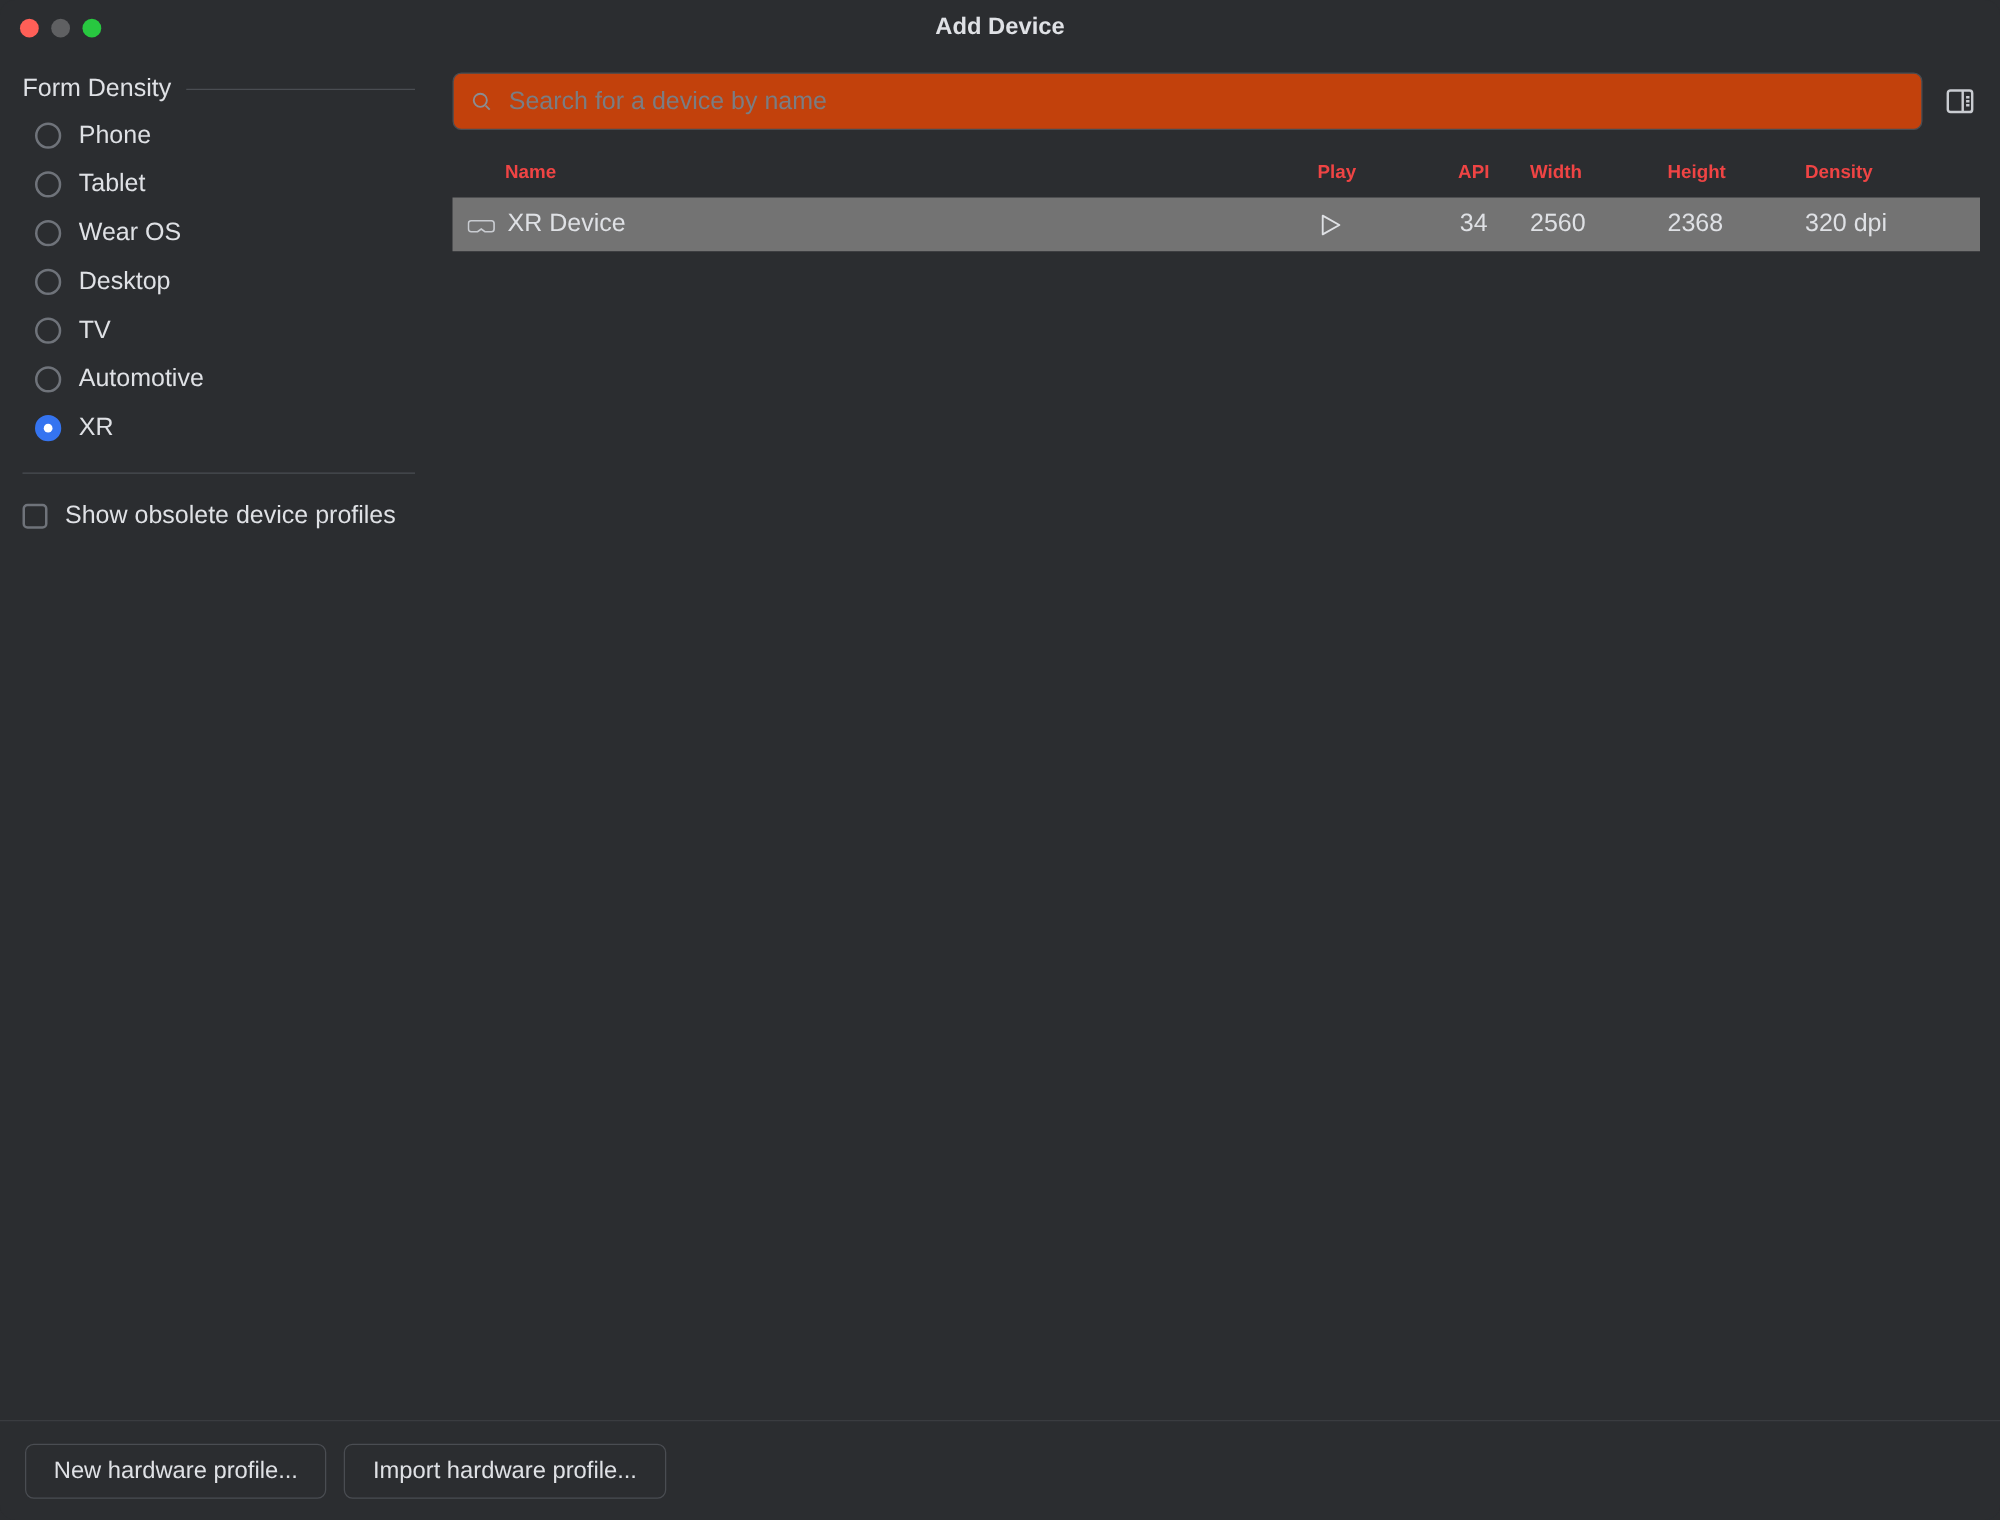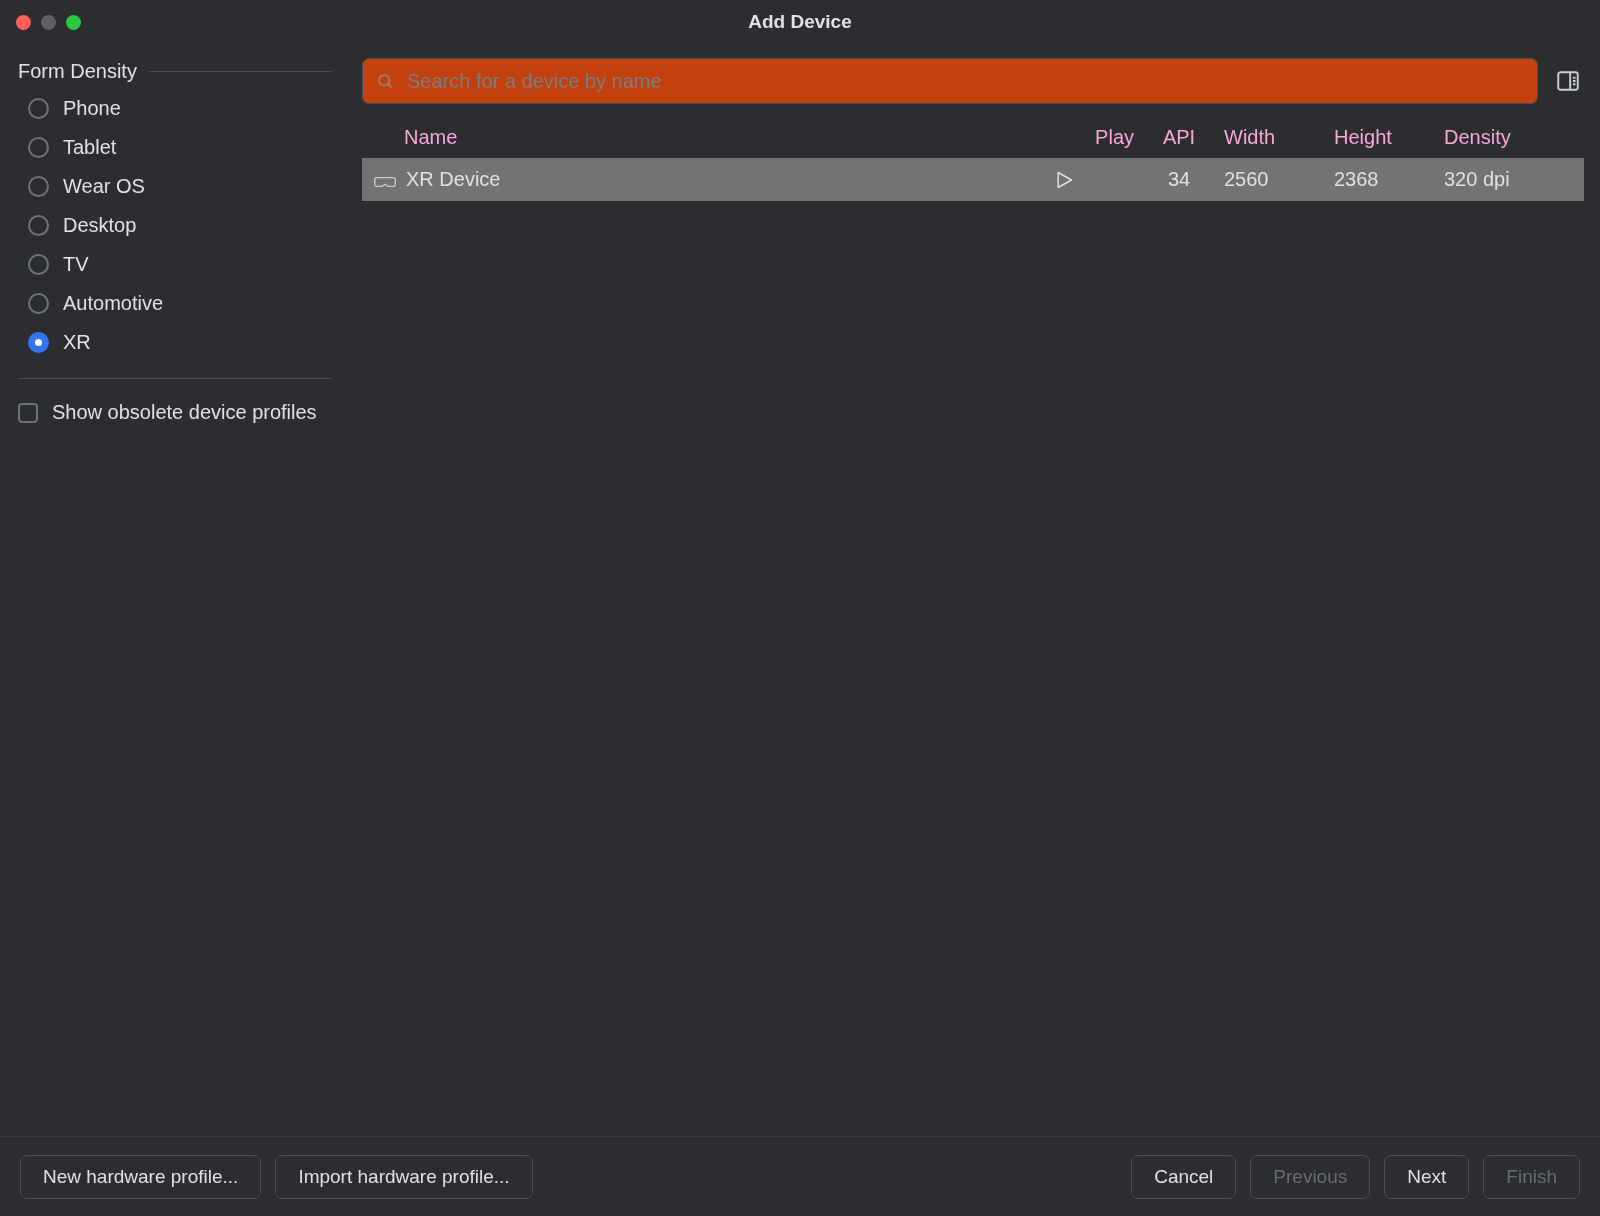--- a/index.html
+++ b/index.html
@@ -123,24 +123,24 @@
     width: 32px; height: 32px; color: #c9ccd1; cursor: pointer;
     display: flex; align-items: center; justify-content: center;
   }
 
   .table {
     margin-top: 12px; flex: 1; min-height: 0; overflow: auto;
     padding-left: 12px;
   }
   .thead, .trow { display: flex; align-items: center; }
   .thead {
-    height: 42px; color: #f9a8d4; font-size: 20px;
+    height: 42px; color: #ef4444; font-size: 15px; font-weight: bold;
   }
   .col-name   { flex: 1; padding-left: 42px; }
-  .col-play   { width: 80px; text-align: right; }
+  .col-play   { width: 80px; text-align: left; }
   .col-api    { width: 90px; text-align: center; }
   .col-width  { width: 110px; text-align: left; }
   .col-height { width: 110px; text-align: left; }
   .col-density{ width: 140px; text-align: left; }
 
   .trow {
     height: 43px; font-size: 20px;
   }
   .trow.selected { background: #737373; }
   .name-cell { display: flex; align-items: center; gap: 10px; flex:1; padding-left: 12px;}
@@ -281,21 +281,15 @@
       </div>
     </main>
 
   </div>
 
   <div class="footer">
     <div class="footer-left">
       <button class="btn">New hardware profile...</button>
       <button class="btn">Import hardware profile...</button>
     </div>
-    <div class="footer-right">
-      <button class="btn">Cancel</button>
-      <button class="btn" disabled="">Previous</button>
-      <button class="btn">Next</button>
-      <button class="btn" disabled="">Finish</button>
-    </div>
   </div>
 
 </div>
 
 </body></html>

